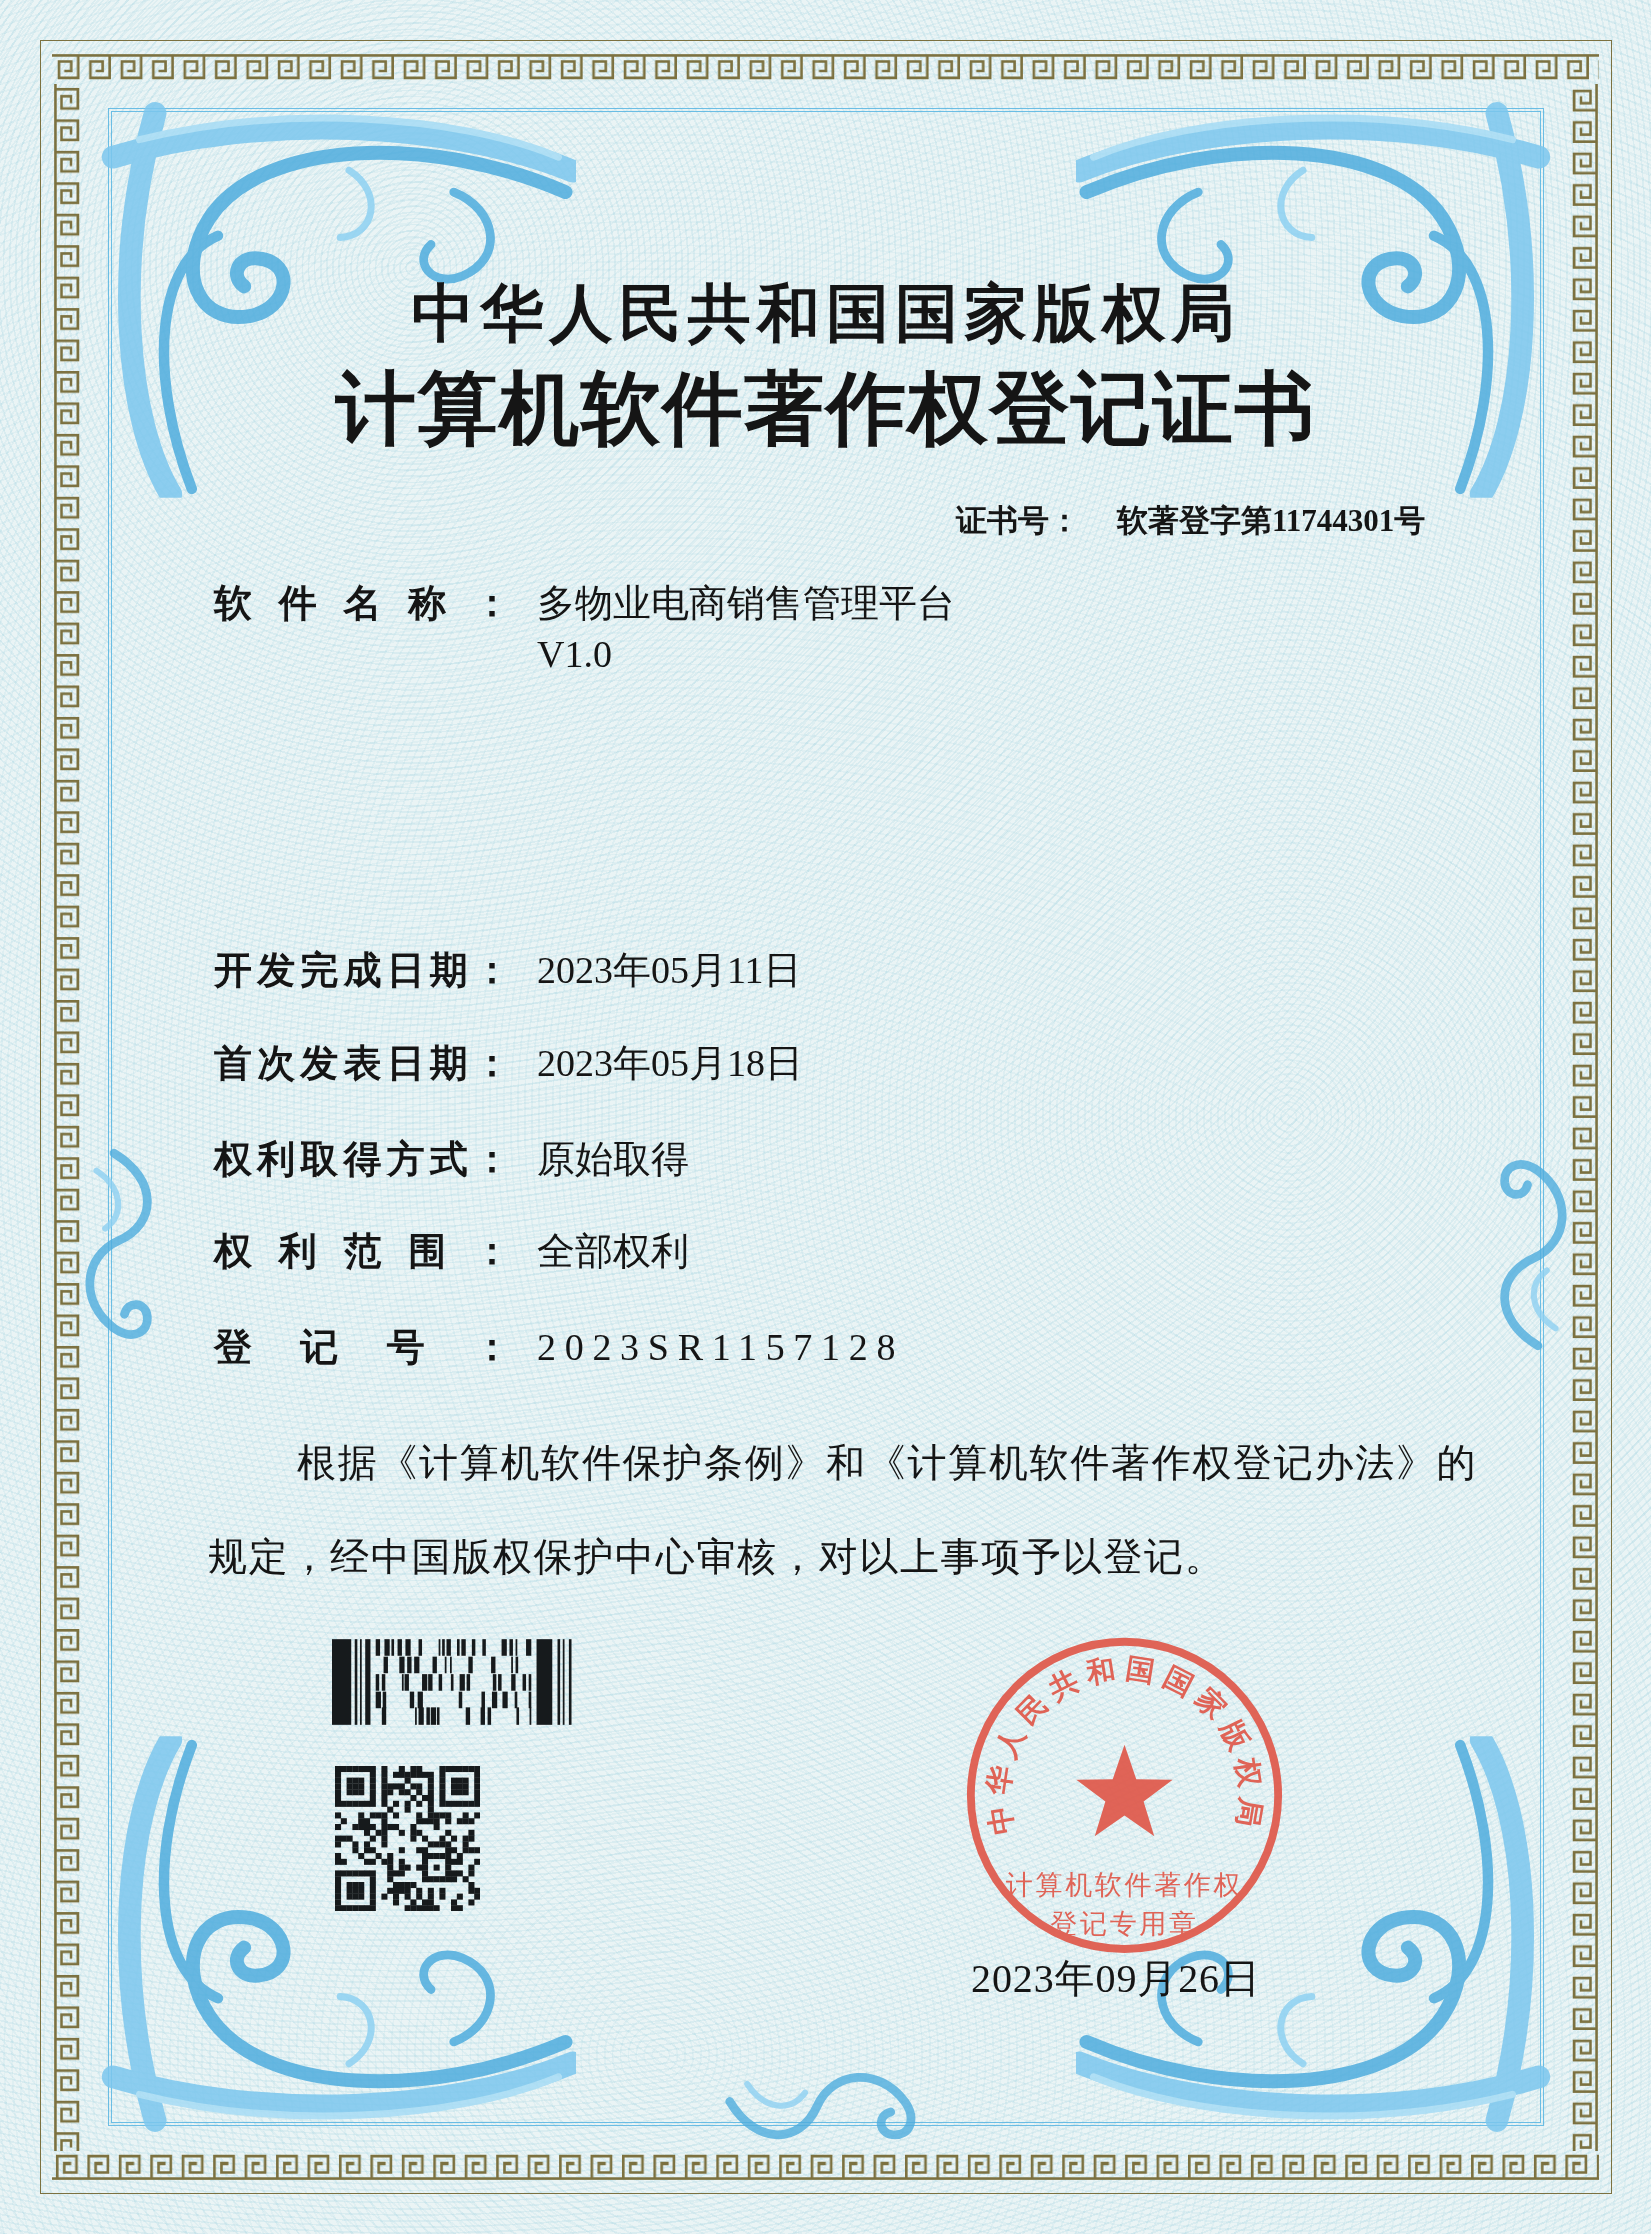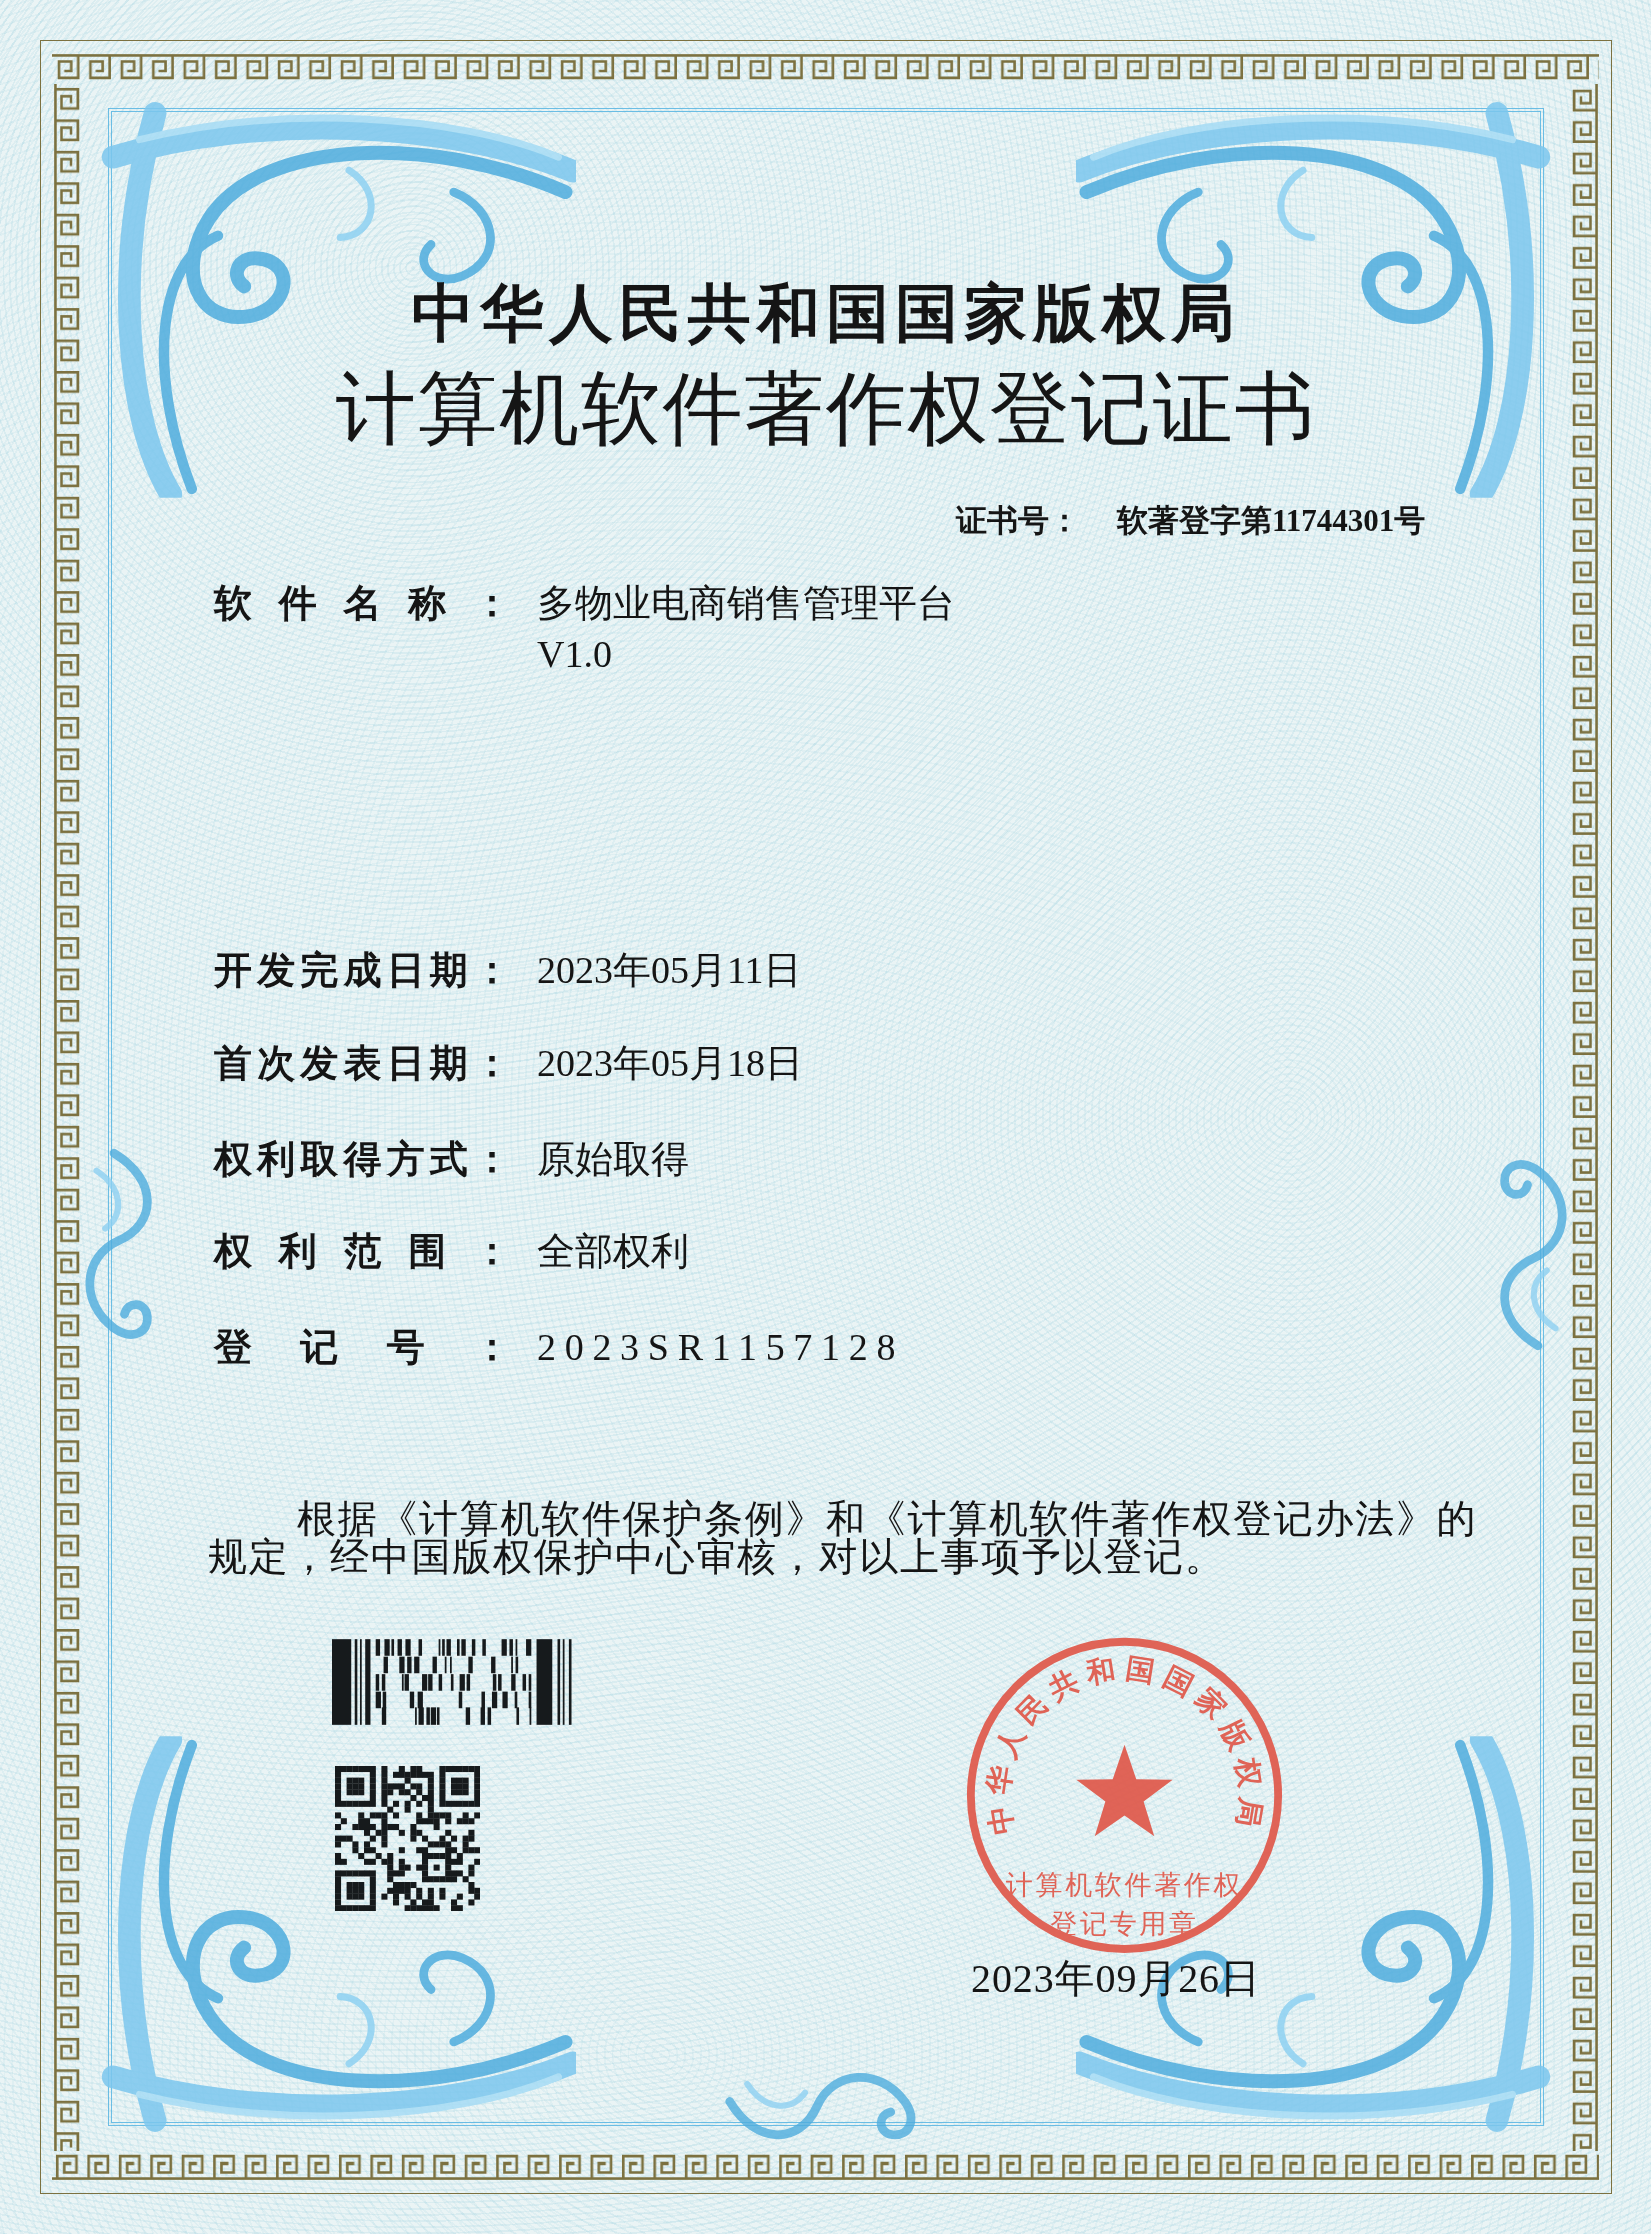--- a/index.html
+++ b/index.html
@@ -28,32 +28,32 @@
   .corner.br{right:87px;bottom:87px;transform:scale(-1,-1);}
   .curl{position:absolute;width:210px;height:105px;z-index:2;opacity:.8;}
   .curl.leftmid{left:61px;top:1197px;transform:rotate(90deg) translateY(52px);}
   .curl.rightmid{right:61px;top:1197px;transform:rotate(-90deg) translateY(52px);}
   .curl.bottommid{left:721px;bottom:80px;transform:scaleY(-1);}
   
   .content{position:absolute;inset:0;z-index:3;}
   .authority{position:absolute;top:271px;left:0;width:100%;text-align:center;
     font-size:63px;font-weight:bold;letter-spacing:6.1px;}
   .cert-title{position:absolute;top:356px;left:0;width:100%;text-align:center;
-    font-size:80px;font-weight:normal;letter-spacing:1.7px;}
+    font-size:80px;font-weight:bold;letter-spacing:1.7px;}
   .cert-no{position:absolute;left:956px;top:500px;font-size:31px;font-weight:bold;white-space:nowrap;}
   .cert-no .val{margin-left:37px;font-weight:bold;}
   .row{position:absolute;left:214px;font-size:38px;white-space:nowrap;}
   .row .label{display:inline-block;width:297px;font-weight:bold;text-align:justify;text-align-last:justify;}
   .row .value{margin-left:26px;}
   .row .value2{position:absolute;left:323px;top:54px;}
   .regno{letter-spacing:8.7px;}
   .r1{top:578px;} .r2{top:758px;} .r3{top:945px;} .r4{top:1038px;}
   .r5{top:1134px;} .r6{top:1226px;} .r7{top:1322px;}
   .stmt{position:absolute;font-size:39px;letter-spacing:1.7px;white-space:nowrap;}
-  .stmt.l1{left:297px;top:1492px;}
+  .stmt.l1{left:297px;top:1436px;}
   .stmt.l2{left:208px;top:1530px;}
   .barcode{position:absolute;left:332px;top:1639px;width:243px;height:86px;}
   .qrcode{position:absolute;left:335px;top:1766px;width:145px;height:145px;}
   .seal{position:absolute;left:963px;top:1632px;width:323px;height:332px;opacity:.92;}
   .issue-date{position:absolute;left:971px;top:1951px;font-size:40px;letter-spacing:0.9px;white-space:nowrap;z-index:4;}
 </style>
 </head>
 <body>
 
 <div class="page">

